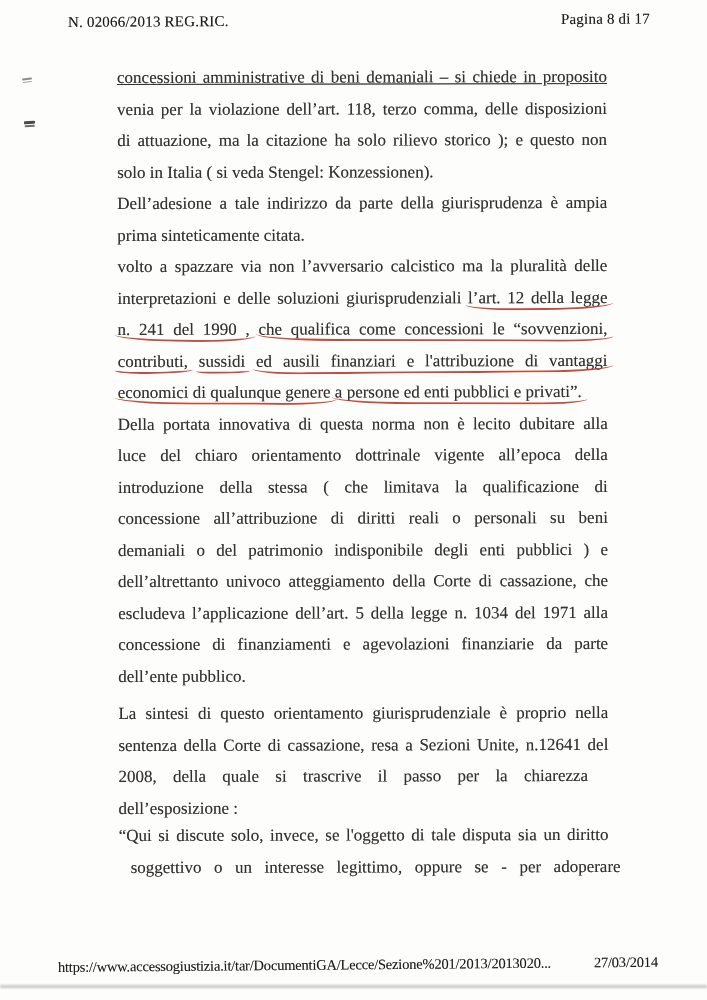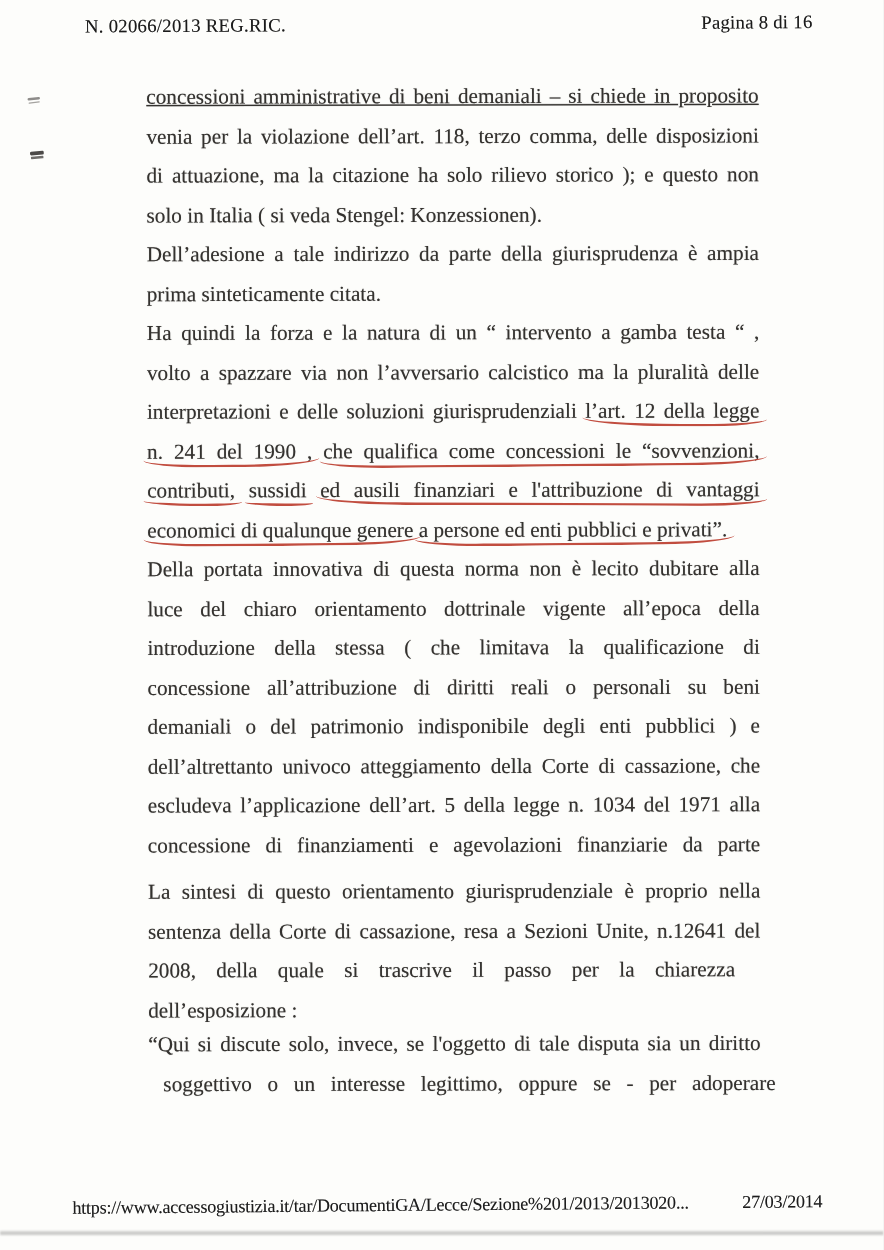--- a/index.html
+++ b/index.html
@@ -50,47 +50,47 @@
     text-shadow:0 0 .5px rgba(20,20,20,.4);
   }
 </style>
 </head>
 <body>
 
 <div class="page">
 
   <div class="header">
     <span>N. 02066/2013 REG.RIC.</span>
-    <span>Pagina 8 di 16</span>
+    <span>Pagina 8 di 17</span>
   </div>
 
   <div class="mark mark-1"></div>
   <div class="mark mark-2"></div>
 
   <div class="doc-body">
       <div class="line j"><span class="txt" style="word-spacing: 2.13515px; text-decoration: underline;"><span>concessioni amministrative di beni demaniali – si chiede in proposito</span></span></div>
       <div class="line j"><span class="txt" style="word-spacing: 2.68549px;"><span>venia per la violazione dell’art. 118, terzo comma, delle disposizioni</span></span></div>
       <div class="line j"><span class="txt" style="word-spacing: 2.86438px;"><span>di attuazione, ma la citazione ha solo rilievo storico ); e questo non</span></span></div>
       <div class="line"><span class="txt"><span>solo in Italia ( si veda Stengel: Konzessionen).</span></span></div>
       <div class="line j"><span class="txt" style="word-spacing: 3.51188px;"><span>Dell’adesione a tale indirizzo da parte della giurisprudenza è ampia</span></span></div>
       <div class="line"><span class="txt"><span>prima sinteticamente citata.</span></span></div>
-      <div class="line j"><span class="txt" style="word-spacing: 3.39567px;"><span>Ha quindi la forza e la natura di un “ intervento a gamba testa “ ,</span></span></div>
       <div class="line j"><span class="txt" style="word-spacing: 3.20756px;"><span>volto a spazzare via non l’avversario calcistico ma la pluralità delle</span></span></div>
       <div class="line j"><span class="txt" style="word-spacing: 2.40985px;"><span>interpretazioni e delle soluzioni giurisprudenziali </span><span class="u">l’art. 12 della legge</span></span></div>
       <div class="line j"><span class="txt" style="word-spacing: 4.47475px;"><span class="u">n. 241 del 1990 ,</span><span> </span><span class="u">che qualifica come concessioni le “sovvenzioni,</span></span></div>
       <div class="line j"><span class="txt" style="word-spacing: 6.62273px;"><span class="u">contributi,</span><span> </span><span class="u">sussidi</span><span> </span><span class="u">ed ausili finanziari e l'attribuzione di vantaggi</span></span></div>
       <div class="line"><span class="txt"><span class="u">economici di qualunque genere</span><span> </span><span class="u">a persone ed enti pubblici e privati”.</span></span></div>
       <div class="line j"><span class="txt" style="word-spacing: 4.05287px;"><span>Della portata innovativa di questa norma non è lecito dubitare alla</span></span></div>
       <div class="line j"><span class="txt" style="word-spacing: 9.7742px;"><span>luce del chiaro orientamento dottrinale vigente all’epoca della</span></span></div>
       <div class="line j"><span class="txt" style="word-spacing: 11.3219px;"><span>introduzione della stessa ( che limitava la qualificazione di</span></span></div>
       <div class="line j"><span class="txt" style="word-spacing: 9.19304px; text-align: right;"><span>concessione all’attribuzione di diritti reali o personali su beni</span></span></div>
       <div class="line j"><span class="txt" style="word-spacing: 7.06743px;"><span>demaniali o del patrimonio indisponibile degli enti pubblici ) e</span></span></div>
       <div class="line j"><span class="txt" style="word-spacing: 3.49965px;"><span>dell’altrettanto univoco atteggiamento della Corte di cassazione, che</span></span></div>
       <div class="line j"><span class="txt" style="word-spacing: 2.63881px;"><span>escludeva l’applicazione dell’art. 5 della legge n. 1034 del 1971 alla</span></span></div>
       <div class="line j"><span class="txt" style="word-spacing: 7.75187px;"><span>concessione di finanziamenti e agevolazioni finanziarie da parte</span></span></div>
+      <div class="line"><span class="txt"><span>dell’ente pubblico.</span></span></div>
       <div class="line j" style="margin-top: 6px;"><span class="txt" style="word-spacing: 4.82586px;"><span>La sintesi di questo orientamento giurisprudenziale è proprio nella</span></span></div>
       <div class="line j"><span class="txt" style="word-spacing: 2.39976px;"><span>sentenza della Corte di cassazione, resa a Sezioni Unite, n.12641 del</span></span></div>
       <div class="line j"><span class="txt" style="word-spacing: 12px;"><span>2008, della quale si trascrive il passo per la chiarezza</span></span></div>
       <div class="line"><span class="txt"><span>dell’esposizione :</span></span></div>
       <div class="line j" style="margin-top: -4px;"><span class="txt" style="word-spacing: 2.32922px;"><span>“Qui si discute solo, invece, se l'oggetto di tale disputa sia un diritto</span></span></div>
       <div class="line j"><span class="txt" style="word-spacing: 8.27749px; margin-left: 12px;"><span>soggettivo o un interesse legittimo, oppure se - per adoperare</span></span></div>
     </div>
 
   <div class="scan-line"></div>
 

